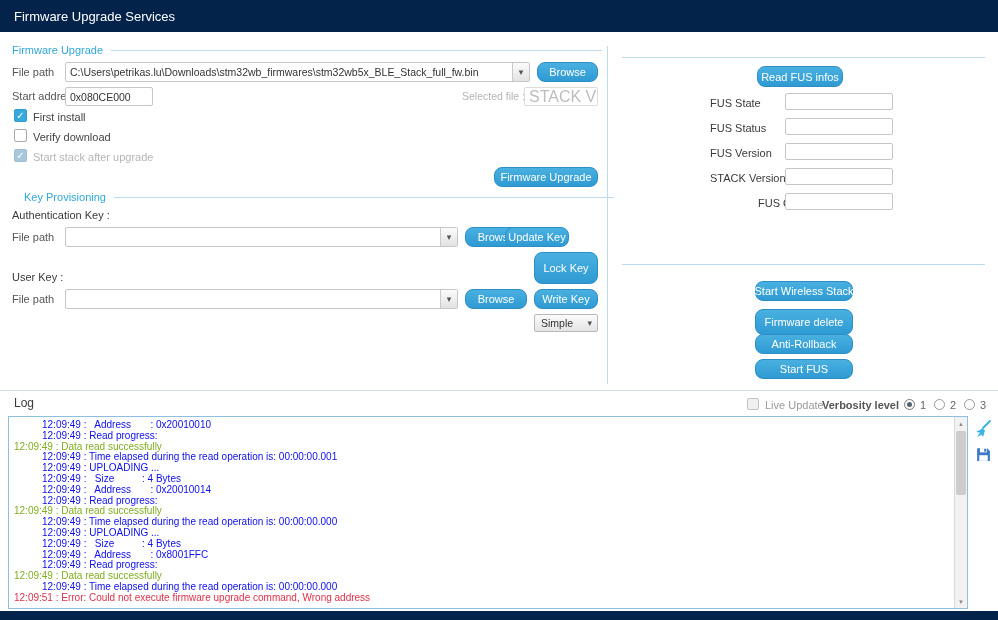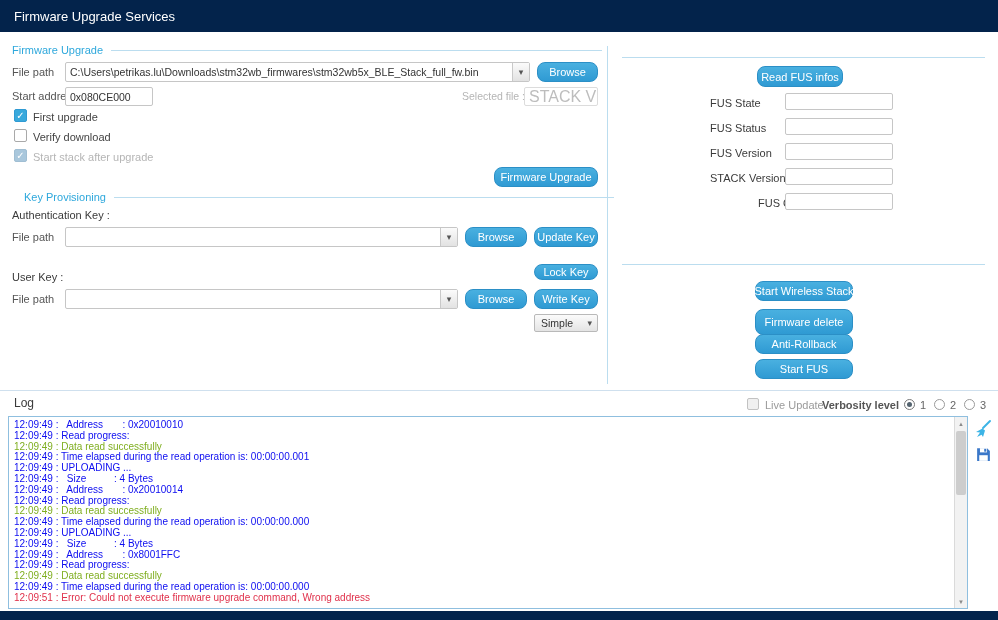--- a/index.html
+++ b/index.html
@@ -72,21 +72,21 @@
   }
   .dd-grey .dd-text { flex:1; font-size:10.5px; color:#333; padding-left:6px; }
   .dd-grey::after { content:"▾"; font-size:9px; color:#555; padding-right:5px; }
 
   .log-box {
     position:absolute; left:8px; top:416px; width:960px; height:193px;
     background:#fff; border:1px solid #8FBFDF;
   }
   .log-lines { position:absolute; left:5px; top:3px; right:16px; bottom:2px; overflow:hidden; }
   .log-line { white-space:pre; font-size:10px; line-height:10.8px; }
-  .log-info { color:#0D0DF0; }
+  .log-info { color:#0D0DF0;margin-left:28px; }
   .log-success { color:#7FAE1F; }
   .log-error { color:#E0314B; }
 
   .log-scrollbar {
     position:absolute; right:0; top:0; bottom:0; width:13px;
     background:#F2F2F2; border-left:1px solid #DADADA;
   }
   .scroll-arrow { position:absolute; left:0; width:12px; height:13px; display:flex; align-items:center; justify-content:center; color:#8A8A8A; font-size:6px; cursor:pointer; }
   .scroll-arrow.up { top:0; }
   .scroll-arrow.up::after { content:"▲"; }
@@ -116,21 +116,21 @@
     <span class="combo-arrow"></span>
   </div>
   <div class="btn" style="left:537px; top:62px; width:61px; height:20px;">Browse</div>
 
   <span class="lbl" style="left:12px; top:90px;">Start address</span>
   <div class="field" style="left:65px; top:87px; width:88px; height:19px;">0x080CE000</div>
   <span class="lbl lbl-grey" style="left:462px; top:90px;">Selected file :</span>
   <div class="field disabled" style="left:524px; top:87px; width:74px; height:19px;">STACK V1.14.1</div>
 
   <span class="checkbox checked" style="left:14px; top:109px;"></span>
-  <span class="lbl" style="left:33px; top:111px; color:#444;">First upgrade</span>
+  <span class="lbl" style="left:33px; top:111px; color:#444;">First install</span>
 
   <span class="checkbox unchecked" style="left:14px; top:129px;"></span>
   <span class="lbl" style="left:33px; top:131px; color:#444;">Verify download</span>
 
   <span class="checkbox disabled-checked" style="left:14px; top:149px;"></span>
   <span class="lbl" style="left:33px; top:151px; color:#B5B5B5;">Start stack after upgrade</span>
 
   <div class="btn" style="left:494px; top:167px; width:104px; height:20px;">Firmware Upgrade</div>
 
   <div class="section-hdr" style="left:16px; top:191px; width:590px;margin-left:8px;">
@@ -139,22 +139,22 @@
   </div>
 
   <span class="lbl title-lbl" style="left:12px; top:209px;">Authentication Key :</span>
 
   <span class="lbl" style="left:12px; top:231px;">File path</span>
   <div class="combo" style="left:65px; top:227px; width:393px; height:20px;">
     <span class="combo-text"></span>
     <span class="combo-arrow"></span>
   </div>
   <div class="btn" style="left:465px; top:227px; width:62px; height:20px;">Browse</div>
-  <div class="btn" style="left:534px; top:227px; width:64px; height:20px;">Update Key</div>
-  <div class="btn" style="left:534px; top:264px; width:64px; height:16px;">Lock Key</div>
+  <div class="btn" style="left:505px; top:227px; width:64px; height:20px;">Update Key</div>
+  <div class="btn" style="left:534px; top:252px; width:64px; height:32px;">Lock Key</div>
 
   <span class="lbl title-lbl" style="left:12px; top:271px;">User Key :</span>
 
   <span class="lbl" style="left:12px; top:293px;">File path</span>
   <div class="combo" style="left:65px; top:289px; width:393px; height:20px;">
     <span class="combo-text"></span>
     <span class="combo-arrow"></span>
   </div>
   <div class="btn" style="left:465px; top:289px; width:62px; height:20px;">Browse</div>
   <div class="btn" style="left:534px; top:289px; width:64px; height:20px;">Write Key</div>

